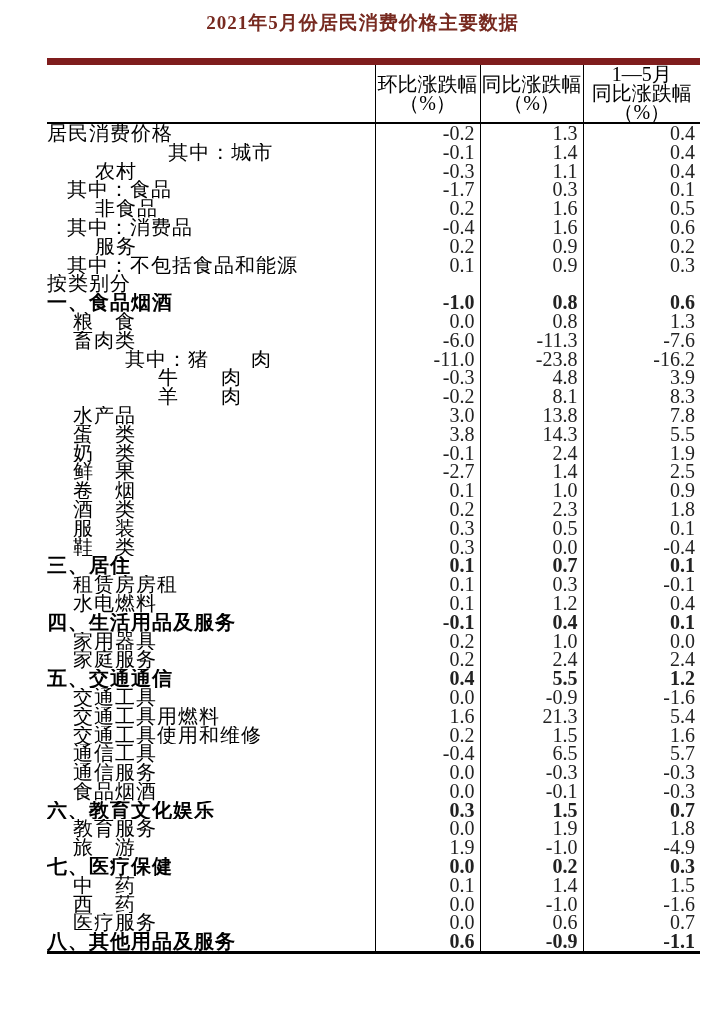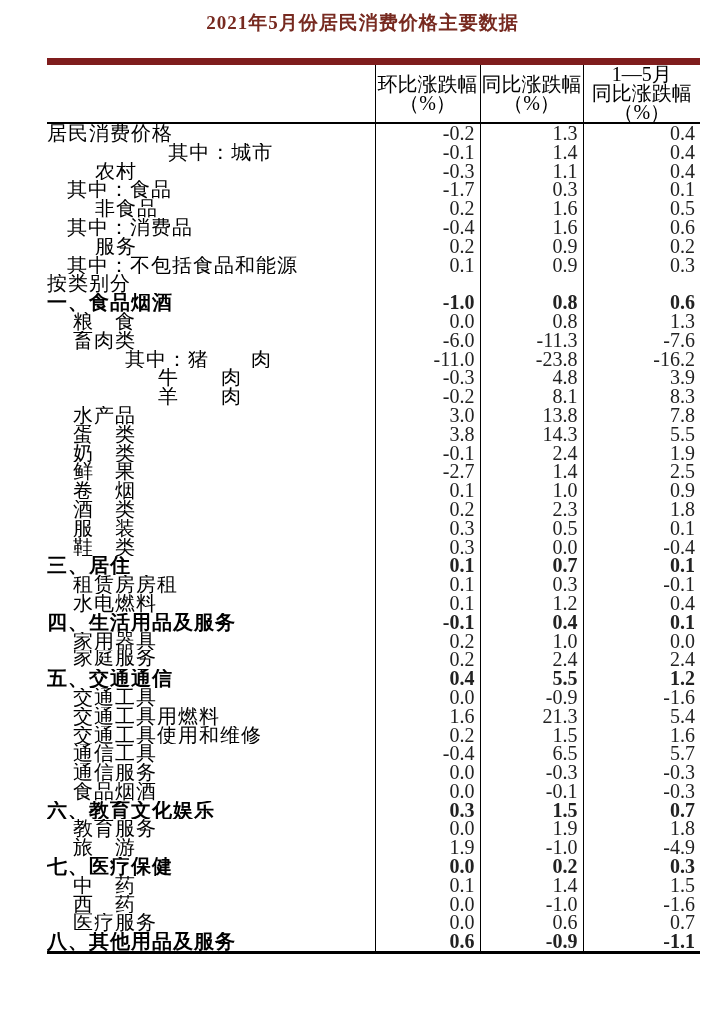--- a/index.html
+++ b/index.html
@@ -265,21 +265,21 @@
           <td class="val">0.4</td>
           <td class="val">0.1</td>
         </tr>
         <tr>
           <td class="label" style="padding-left: 26px;">家用器具</td>
           <td class="val">0.2</td>
           <td class="val">1.0</td>
           <td class="val">0.0</td>
         </tr>
         <tr>
-          <td class="label" style="padding-left: 26px; font-family: Liberation Mono, monospace;">家庭服务</td>
+          <td class="label" style="padding-left: 26px;">家庭服务</td>
           <td class="val">0.2</td>
           <td class="val">2.4</td>
           <td class="val">2.4</td>
         </tr>
         <tr class="bold">
           <td class="label" style="padding-left: 0px;">五、交通通信</td>
           <td class="val">0.4</td>
           <td class="val">5.5</td>
           <td class="val">1.2</td>
         </tr>

